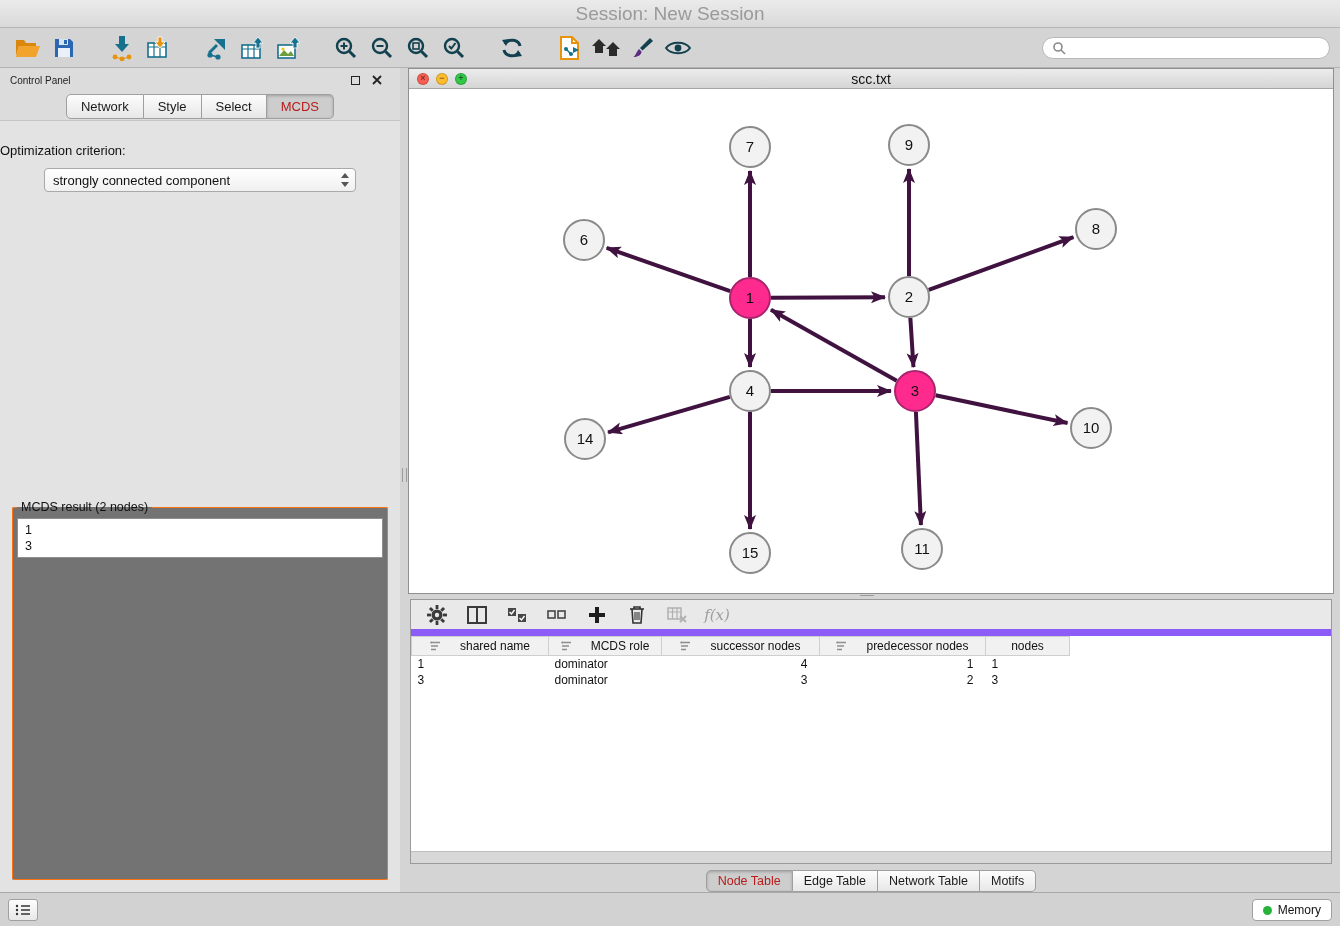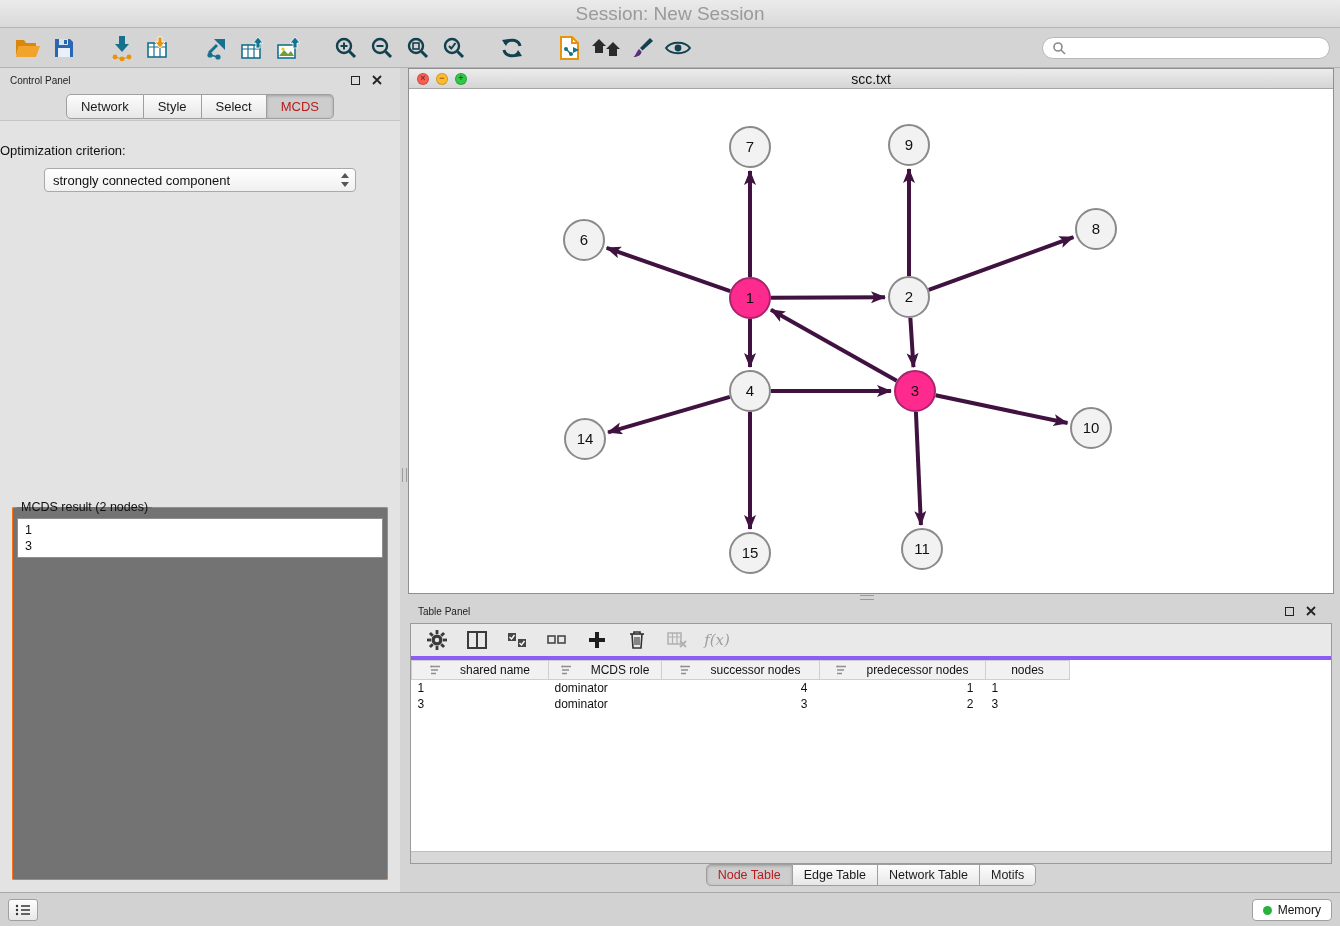--- a/index.html
+++ b/index.html
@@ -64,32 +64,32 @@
   .light{width:12px;height:12px;border-radius:50%;display:flex;align-items:center;justify-content:center;
     font-size:9px;font-weight:bold;line-height:1;color:rgba(0,0,0,.5);border:1px solid rgba(0,0,0,.18)}
   .light.red{background:#f95e52}.light.yellow{background:#fdbb2e}.light.green{background:#33c748}
   .net-title{flex:1;text-align:center;font-size:14px;color:#111}
   .net-canvas{flex:1;background:#fff}
   #graph-svg{width:100%;height:100%;display:block}
 
   
   .table-panel{flex:1;display:flex;flex-direction:column}
   .tp-frame{flex:1;margin:0 2px;border:1px solid #9a9a9a;background:#fff;display:flex;flex-direction:column}
-  .tp-toolbar{height:36px;background:#e9e9e9;border-bottom:4px solid #8b5cf6;display:flex;align-items:center;gap:16px;padding:0 14px}
+  .tp-toolbar{height:36px;background:#e9e9e9;border-bottom:7px solid #8b5cf6;display:flex;align-items:center;gap:16px;padding:0 14px}
   .tp-tool{display:flex;align-items:center;justify-content:center;width:24px;height:24px}
   .fx{font-family:"DejaVu Serif",serif;font-style:italic;font-size:15px;color:#9e9e9e}
   .tp-table-wrap{flex:1;overflow:hidden;background:#fff}
   table{border-collapse:collapse;table-layout:fixed;width:100%;font-size:12px}
   th{background:#f1f1f1;border:1px solid #cfcfcf;font-weight:normal;height:19px;padding:0 4px}
   th.filler{background:transparent;border:none}
   .th-inner{display:flex;align-items:center;justify-content:center;gap:19px;white-space:nowrap}
   td{height:16px;padding:0 6px;white-space:nowrap}
   td:nth-child(3),td:nth-child(4){text-align:right;padding-right:12px}
   .tp-strip{height:12px;background:#d8d8d8;border-top:1px solid #bdbdbd}
-  .tp-tabs{height:28px;display:flex;justify-content:center;align-items:flex-start}
+  .tp-tabs{height:28px;display:flex;justify-content:center;align-items:flex-end}
   .tp-tabs .tab{padding:3px 11px;font-size:12.5px}
 
   
   .statusbar{height:34px;border-top:1px solid #a8a8a8;display:flex;align-items:center;padding:17px 8px;background:#d2d2d2}
   .status-left-btn{width:30px;height:22px;border:1px solid #a0a0a0;border-radius:3px;
     background:linear-gradient(#fdfdfd,#e8e8e8);display:flex;align-items:center;justify-content:center}
   .memory-btn{margin-left:auto;height:22px;border:1px solid #a0a0a0;border-radius:4px;background:#fff;
     display:flex;align-items:center;gap:6px;padding:0 10px;font-size:12px}
   .mem-dot{width:9px;height:9px;border-radius:50%;background:#27b43c}
 </style>
@@ -360,29 +360,20 @@
               <circle cx="513" cy="460" r="20" fill="#f2f2f2" stroke="#8a8a8a" stroke-width="2"></circle>
               <text x="513" y="465" text-anchor="middle" font-size="15" font-family="&quot;Liberation Sans&quot;, sans-serif" fill="#111">11</text>
             </g>
           </svg>
       </div>
     </div>
 
     <div class="h-splitter"></div>
 
     <div class="table-panel">
-      <div class="panel-header">
-        <span>Table Panel</span>
-        <span class="panel-controls">
-          <span class="float-box"></span>
-          <svg width="10" height="10" viewBox="0 0 10 10">
-              <path d="M1 1 L9 9 M9 1 L1 9" stroke="#222" stroke-width="1.8"></path>
-            </svg>
-        </span>
-      </div>
       <div class="tp-frame">
         <div class="tp-toolbar">
           <span class="tp-tool">
             <svg width="20" height="20" viewBox="0 0 20 20">
                 <g fill="#3a3a3a">
                   <circle cx="10" cy="10" r="5.5"></circle>
                   <rect x="8.6" y="0" width="2.8" height="4"></rect>
                   <rect x="8.6" y="16" width="2.8" height="4"></rect>
                   <rect x="0" y="8.6" width="4" height="2.8"></rect>
                   <rect x="16" y="8.6" width="4" height="2.8"></rect>

